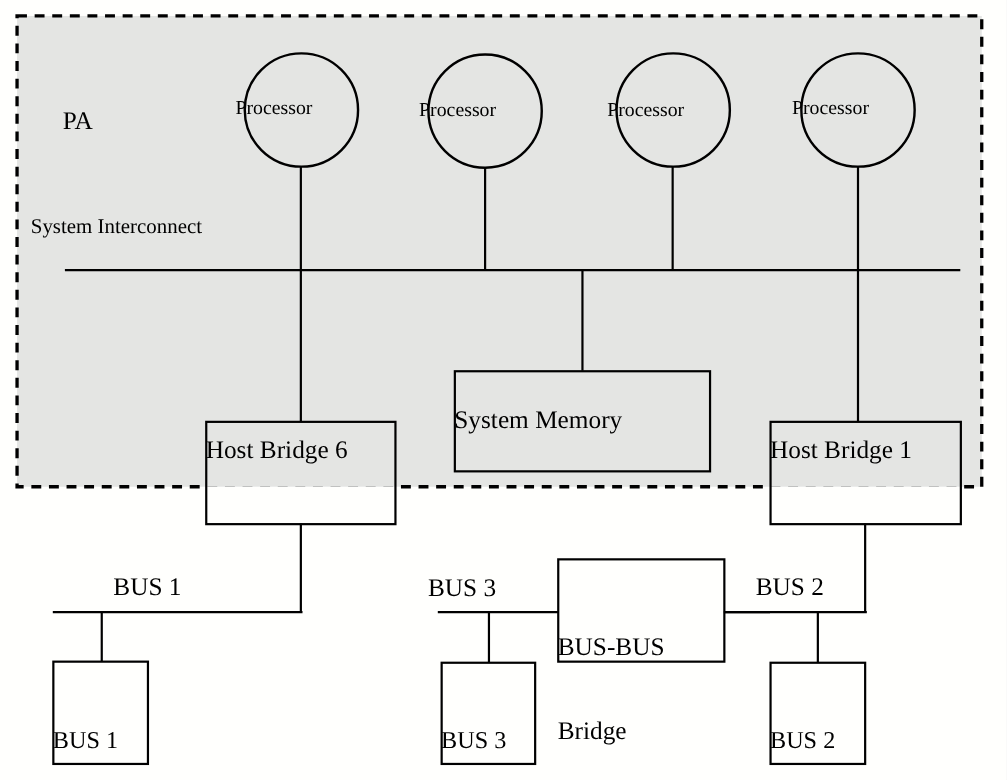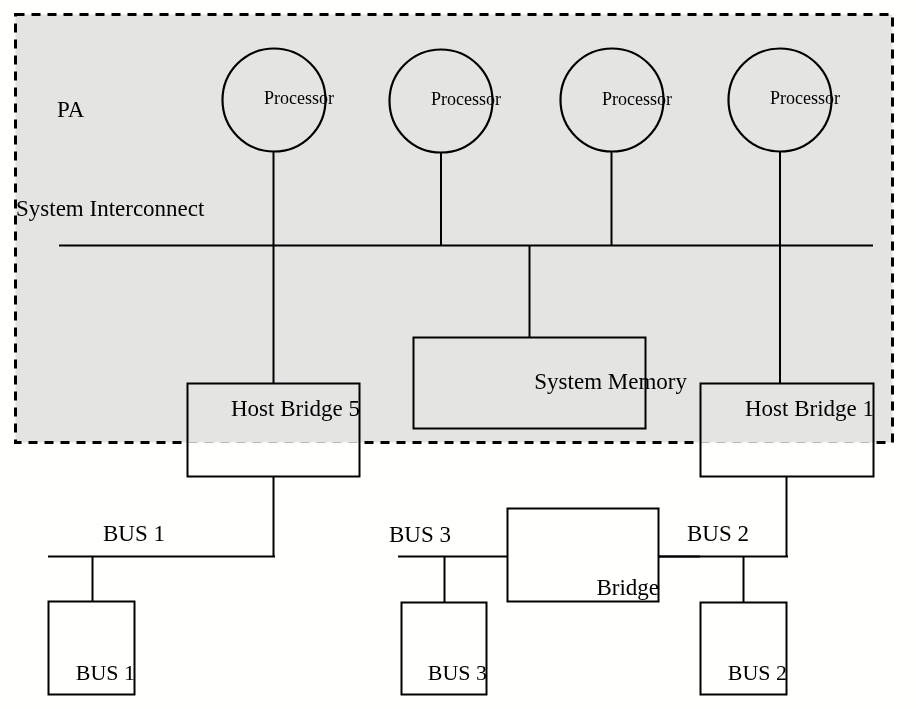--- a/index.html
+++ b/index.html
@@ -21,38 +21,38 @@
     top: 0;
     left: 0;
     width: 915px;
     height: 709px;
   }
   .lbl {
     position: absolute;
     color: #000;
     white-space: pre;
     line-height: 1.12;
-    text-align: right;
+    text-align: left;
     pointer-events: none;
   }
   .lbl-left { text-align: left; }
 
   
   #domain-label {
     left: 57px;
     top: 44px;
     font-size: 23px;
     text-align: left;
   }
   #domain-label div { line-height: 1.22; }
 
   #interconnect-label {
-    left: 16px;
+    left: 28px;
     top: 196px;
-    font-size: 23px;
+    font-size: 19px;
   }
 
   
   .proc-cap {
     font-size: 18px;
     width: 120px;
   }
   #proc-cap-0 { left: 214px; top: 88px; }
   #proc-cap-1 { left: 381px; top: 89px; }
   #proc-cap-2 { left: 552px; top: 89px; }
@@ -136,25 +136,26 @@
     <div>PA</div>
   </div>
 
   <div class="lbl lbl-left" id="interconnect-label">System Interconnect</div>
 
   <div class="lbl proc-cap" id="proc-cap-0">Processor</div>
   <div class="lbl proc-cap" id="proc-cap-1">Processor</div>
   <div class="lbl proc-cap" id="proc-cap-2">Processor</div>
   <div class="lbl proc-cap" id="proc-cap-3">Processor</div>
 
-  <div class="lbl" id="hb1-cap">Host Bridge 5</div>
+  <div class="lbl" id="hb1-cap">Host Bridge 6</div>
   <div class="lbl" id="hb2-cap">Host Bridge 1</div>
   <div class="lbl" id="sysmem-cap">System Memory</div>
 
   <div class="lbl" id="busbus-cap">
+    <div>BUS-BUS</div>
     <div>Bridge</div>
   </div>
 
   <div class="lbl" id="ioa1-cap">
     <div>BUS 1</div>
     
   </div>
   <div class="lbl" id="ioa3-cap">
     <div>BUS 3</div>
     

